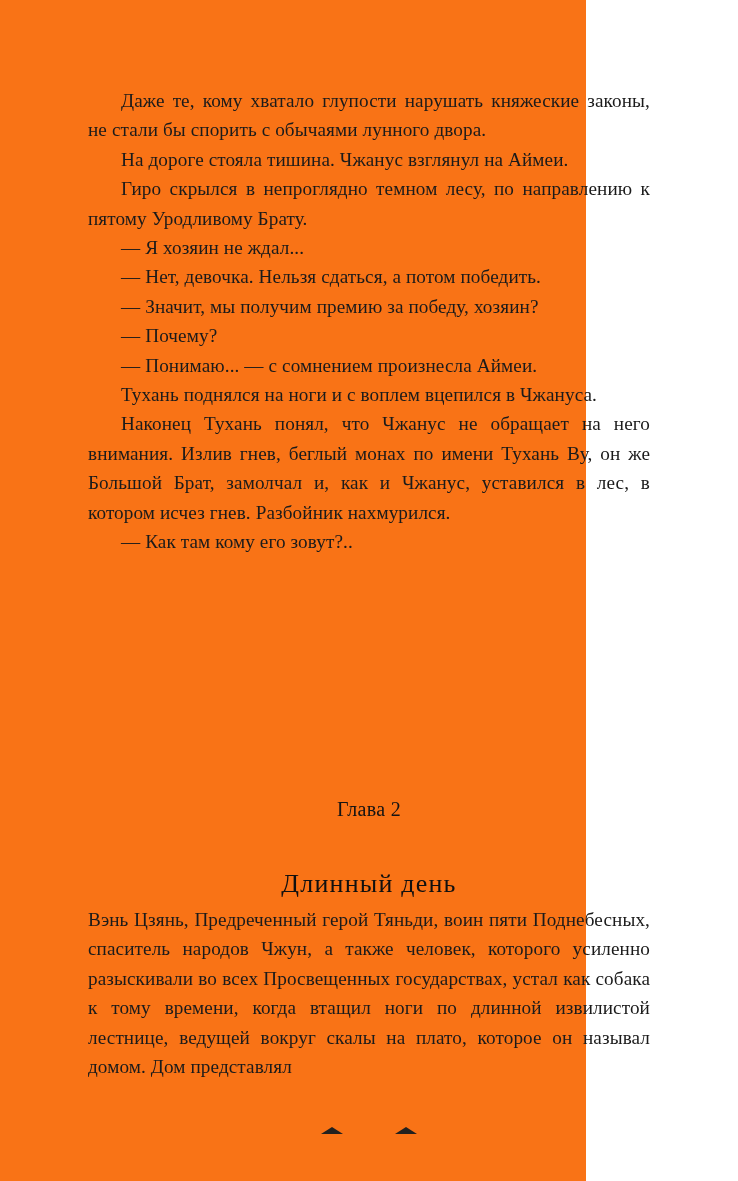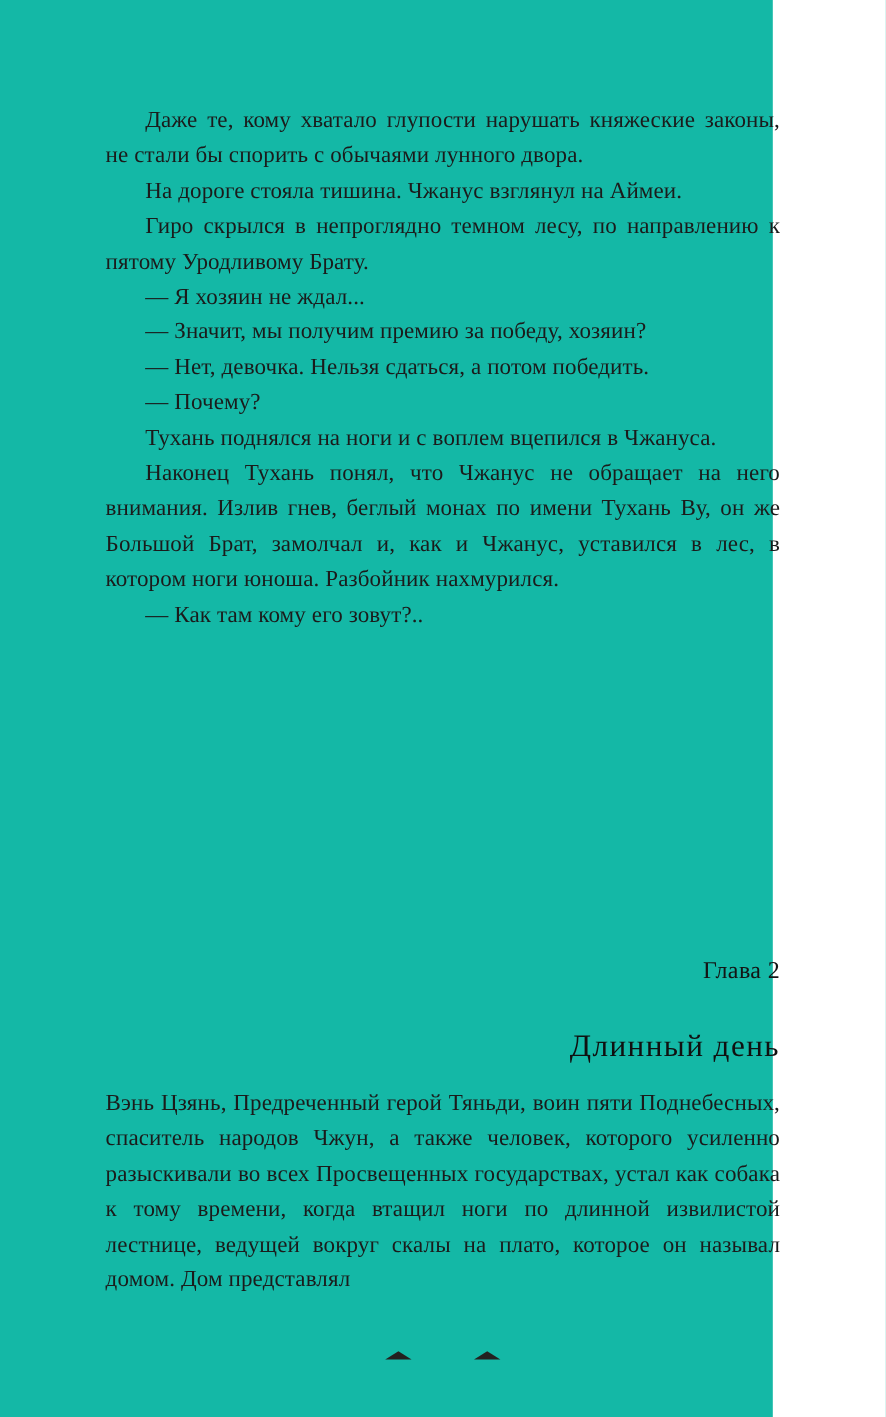--- a/index.html
+++ b/index.html
@@ -11,23 +11,23 @@
     width: 738px;
     height: 1181px;
     position: relative;
     font-family: "Liberation Serif", "DejaVu Serif", serif;
     color: #1a1a1a;
     overflow: hidden;
   }
   .page {
     position: absolute;
     left: 0; top: 0;
-    width: 644px;
+    width: 586px;
     height: 1181px;
-    background: #14b8a6;
+    background: #f97316;
   }
   .text-block {
     position: absolute;
     left: 88px;
     top: 86px;
     width: 562px;
   }
   p {
     margin: 0;
     font-size: 19.2px;
@@ -41,30 +41,30 @@
     text-indent: 0;
   }
   .dialogue {
     text-indent: 33px;
   }
   .chapter-wrap {
     position: absolute;
     left: 88px;
     top: 795px;
     width: 562px;
-    text-align: right;
+    text-align: center;
   }
   .chapter-number {
     font-size: 20px;
     line-height: 28px;
     letter-spacing: 0.3px;
     color: #141414;
   }
   .chapter-title {
-    margin-top: 32px;
+    margin-top: 44px;
     font-size: 26px;
     line-height: 34px;
     letter-spacing: 1.2px;
     color: #101010;
   }
   .after-chapter {
     position: absolute;
     left: 88px;
     top: 905px;
     width: 562px;
@@ -100,25 +100,26 @@
 </head>
 <body>
 
 <div class="page">
 
   <div class="text-block">
     <p>Даже те, кому хватало глупости нарушать княжеские законы, не стали бы спорить с обычаями лунного двора.</p>
     <p>На дороге стояла тишина. Чжанус взглянул на Аймеи.</p>
     <p>Гиро скрылся в непроглядно темном лесу, по направлению к пятому Уродливому Брату.</p>
     <p class="dialogue">— Я хозяин не ждал...</p>
+    <p class="dialogue">— Нет, девочка. Нельзя сдаться, а потом победить.</p>
     <p class="dialogue">— Значит, мы получим премию за победу, хозяин?</p>
-    <p class="dialogue">— Нет, девочка. Нельзя сдаться, а потом победить.</p>
     <p class="dialogue">— Почему?</p>
+    <p class="dialogue">— Понимаю... — с сомнением произнесла Аймеи.</p>
     <p>Тухань поднялся на ноги и с воплем вцепился в Чжануса.</p>
-    <p>Наконец Тухань понял, что Чжанус не обращает на него внимания. Излив гнев, беглый монах по имени Тухань Ву, он же Большой Брат, замолчал и, как и Чжанус, уставился в лес, в котором ноги юноша. Разбойник нахмурился.</p>
+    <p>Наконец Тухань понял, что Чжанус не обращает на него внимания. Излив гнев, беглый монах по имени Тухань Ву, он же Большой Брат, замолчал и, как и Чжанус, уставился в лес, в котором исчез гнев. Разбойник нахмурился.</p>
     <p class="dialogue">— Как там кому его зовут?..</p>
   </div>
 
   <div class="chapter-wrap">
     <div class="chapter-number">Глава 2</div>
     <div class="chapter-title">Длинный день</div>
   </div>
 
   <div class="after-chapter">
     <p>Вэнь Цзянь, Предреченный герой Тяньди, воин пяти Поднебесных, спаситель народов Чжун, а также человек, которого усиленно разыскивали во всех Просвещенных государствах, устал как собака к тому времени, когда втащил ноги по длинной извилистой лестнице, ведущей вокруг скалы на плато, которое он называл домом. Дом представлял</p>

